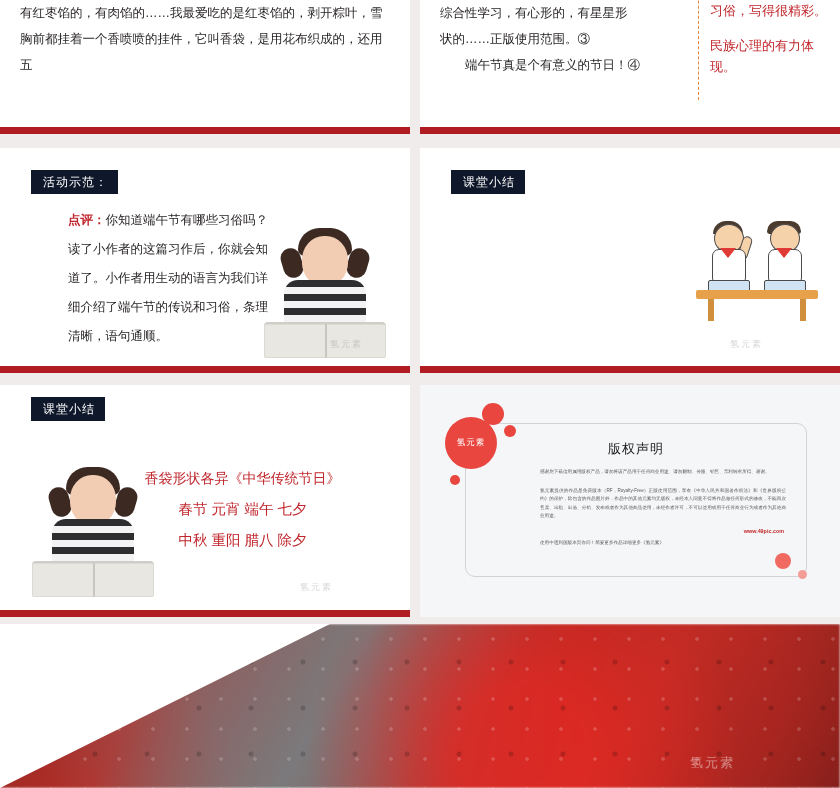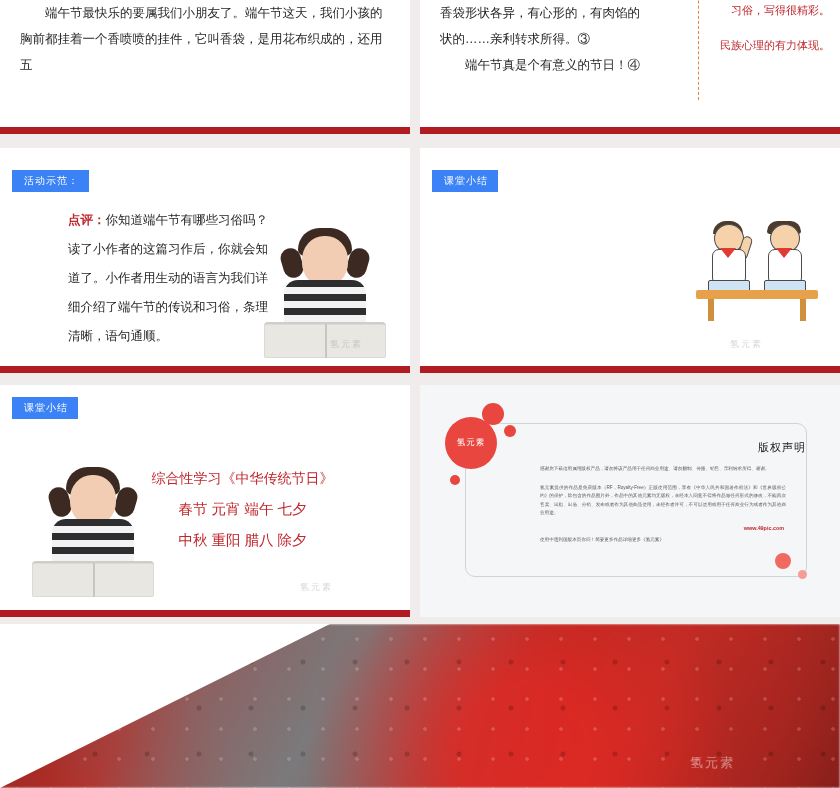--- a/index.html
+++ b/index.html
@@ -23,26 +23,27 @@
   .slide-bottom-bar {
     position: absolute;
     left: 0;
     right: 0;
     bottom: 0;
     height: 7px;
     background: #b01c22;
   }
   .tag {
     position: absolute;
-    background: #3b82f6;
+    background: #0f172a;
     color: #ffffff;
-    font-size: 10px;
+    font-size: 12px;
     padding: 6px 10px 6px 12px;
     letter-spacing: 1px;
     line-height: 1;
+    margin-left: 19px;
   }
   .body-text {
     font-size: 12.5px;
     line-height: 26px;
     color: #231f20;
   }
   .indent {
     text-indent: 2em;
     font-family: Liberation Serif, serif;
   }
@@ -72,24 +73,23 @@
     position: absolute;
     left: 20px;
     top: 0;
     width: 240px;
   }
   #slide2 .col-right {
     position: absolute;
     left: 290px;
     top: 0;
     width: 120px;
-    font-size: 11px;
+    font-size: 13px;
     line-height: 21px;
     color: #c0272d;
-    text-align: right;
   }
   #slide2 .dashed {
     position: absolute;
     left: 278px;
     top: -40px;
     height: 140px;
     border-left: 1px dashed #e8833a;
   }
 
   
@@ -159,23 +159,23 @@
     position: absolute;
     left: 45px;
     top: 38px;
     width: 340px;
     height: 152px;
     border: 1px solid #cfd4d8;
     border-radius: 10px;
     background: #f5f6f7;
   }
   #slide6 .cr-title {
-    text-align: right;
+    text-align: center;
     margin-top: 16px;
-    font-size: 11px;
+    font-size: 13px;
     color: #1a1a1a;
     letter-spacing: 1px;
   }
   #slide6 .cr-body {
     margin: 10px 20px 0 74px;
     font-size: 4.6px;
     line-height: 8.5px;
     color: #55585c;
     text-align: justify;
   }
@@ -445,31 +445,31 @@
     background: #cfe3f5;
     border: 1.5px solid #4b4b4b;
     border-radius: 2px;
   }
 </style>
 </head>
 <body>
 
 <div class="page" id="slide1">
   <div class="txt body-text">
-    <div class="indent">端午节最快乐的要属我们小朋友了。端午节这天，我们小孩的</div>
+    <div>有红枣馅的，有肉馅的……我最爱吃的是红枣馅的，剥开粽叶，雪</div>
     <div>胸前都挂着一个香喷喷的挂件，它叫香袋，是用花布织成的，还用五</div>
 
   </div>
   <div class="slide-bottom-bar"></div>
 </div>
 
 <div class="page" id="slide2">
   <div class="col-left body-text">
-    <div>香袋形状各异，有心形的，有肉馅的</div>
-    <div>状的……亲利转求所得。③</div>
+    <div>综合性学习，有心形的，有星星形</div>
+    <div>状的……正版使用范围。③</div>
     <div class="indent">端午节真是个有意义的节日！④</div>
   </div>
   <div class="dashed"></div>
   <div class="col-right">
     <div>习俗，写得很精彩。</div>
     <div style="margin-top:14px">民族心理的有力体现。</div>
   </div>
   <div class="slide-bottom-bar"></div>
 </div>
 
@@ -513,21 +513,21 @@
     <div class="desk-leg-l"></div>
     <div class="desk-leg-r"></div>
   </div>
   <div class="watermark" style="left:310px; top:190px;">氢元素</div>
   <div class="slide-bottom-bar"></div>
 </div>
 
 <div class="page" id="slide5">
   <div class="tag" style="left:12px; top:12px;">课堂小结</div>
   <div class="list">
-    <div class="head">综合性学习《中华传统节日》</div>
+    <div class="head">香袋形状各异《中华传统节日》</div>
     <div>春节  元宵    端午    七夕</div>
     <div>中秋  重阳    腊八    除夕</div>
   </div>
   <div class="girl" style="left:18px; top:72px;">
     <div class="pig-l"></div>
     <div class="pig-r"></div>
     <div class="hair"></div>
     <div class="head"></div>
     <div class="body"></div>
     <div class="skirt"></div>

